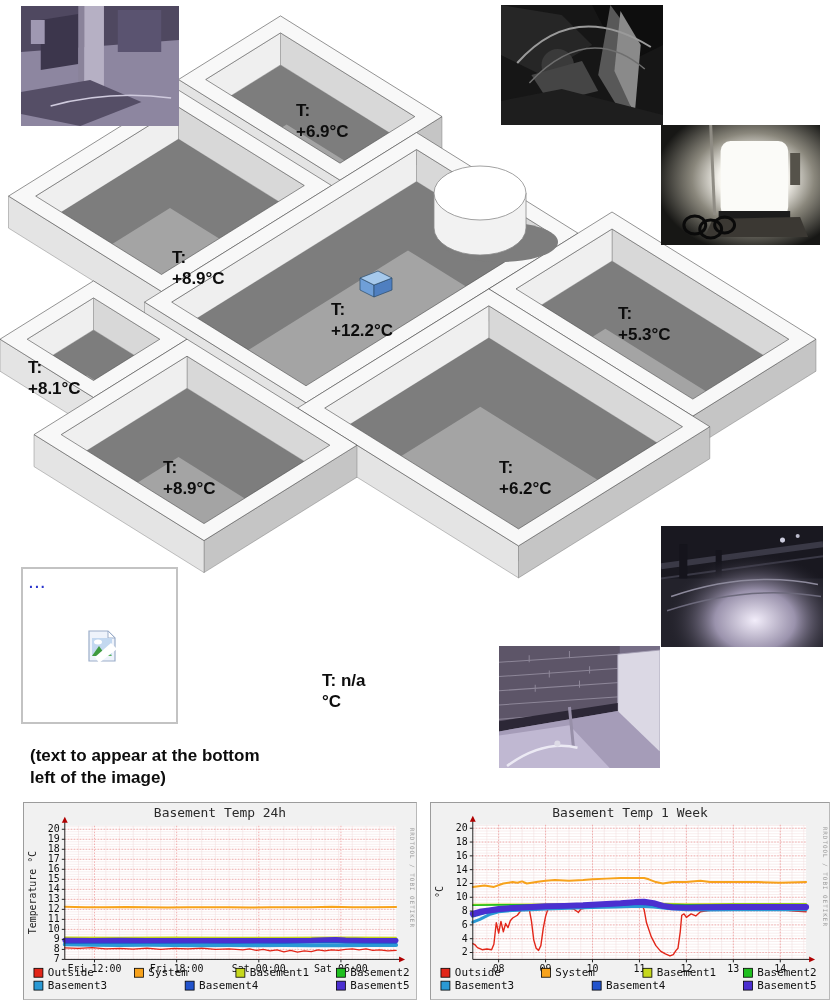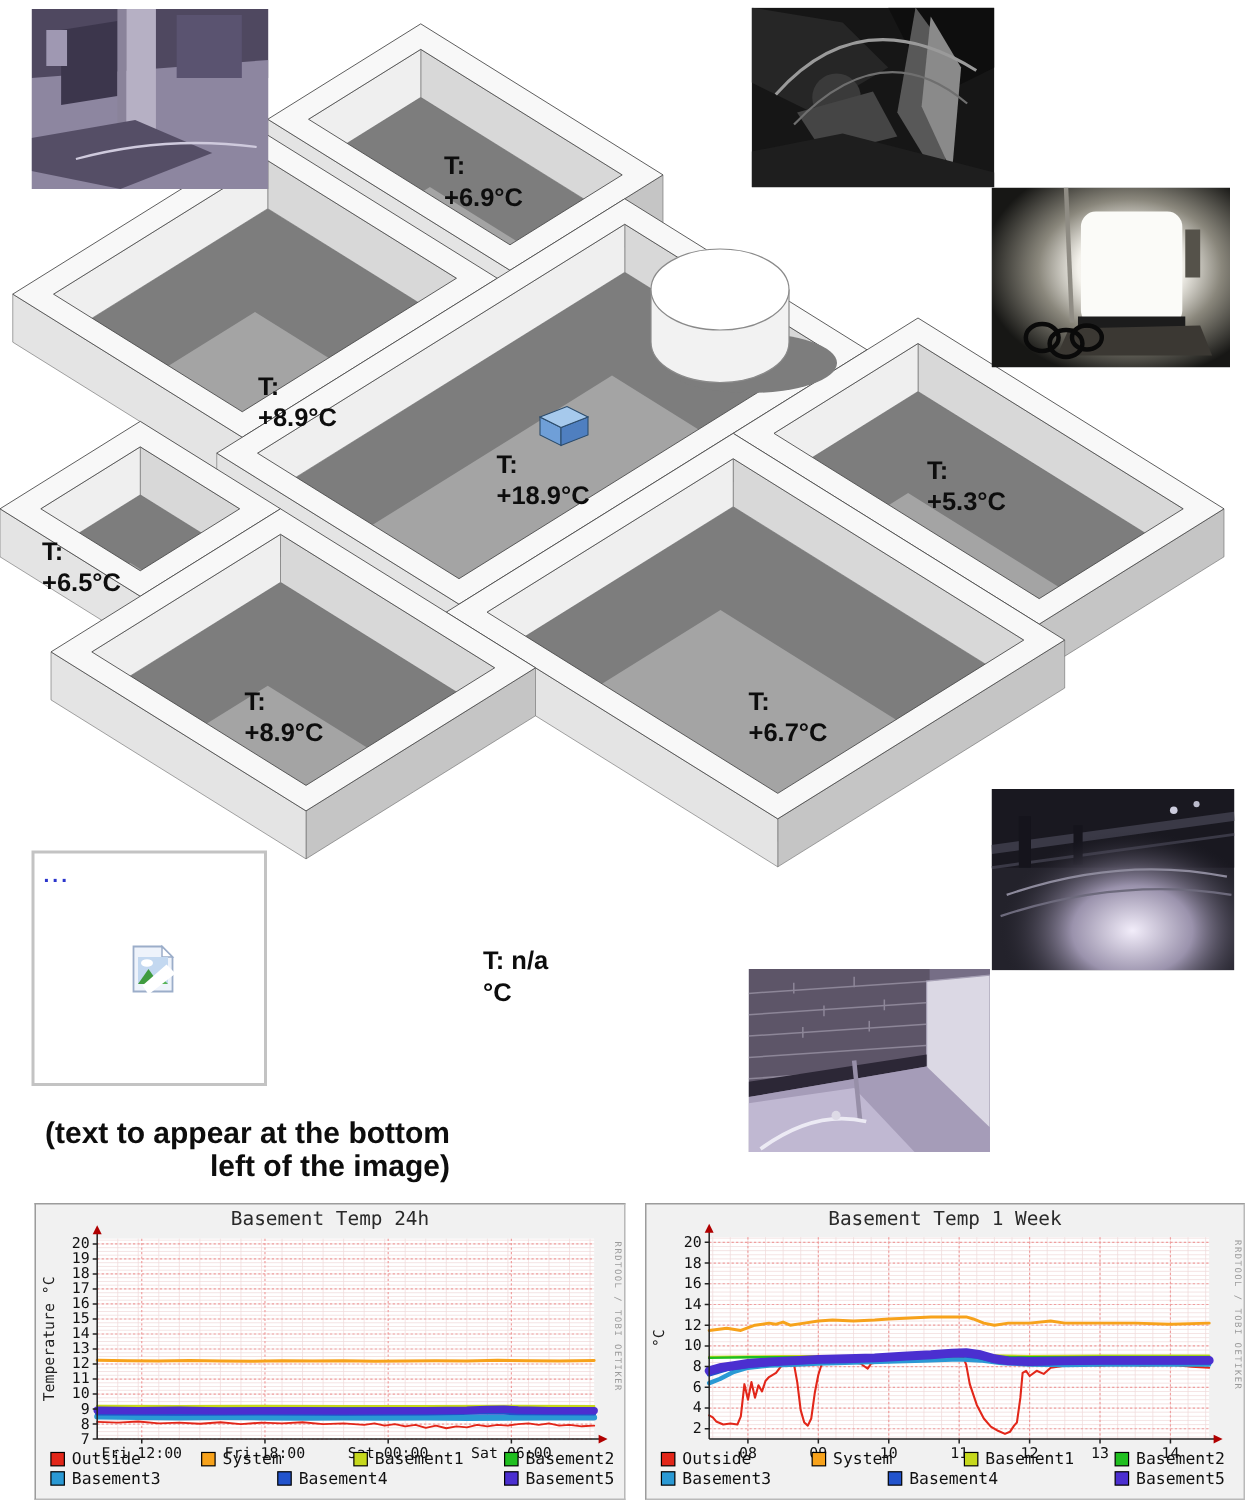--- a/index.html
+++ b/index.html
@@ -6,21 +6,21 @@
   #stage{position:relative;width:838px;height:1006px;background:#fff;overflow:hidden;
          font-family:"Liberation Sans",sans-serif;}
   #plan{position:absolute;left:0;top:0;}
   .temp{position:absolute;font-weight:700;font-size:17px;line-height:21px;color:#0d0d0d;white-space:pre;}
   .cam{position:absolute;overflow:hidden;}
   .cam svg{display:block;width:100%;height:100%;}
   #broken-box{position:absolute;left:21px;top:567px;width:157px;height:157px;
               border:2px solid #c3c3c3;background:#fff;box-sizing:border-box;}
   #broken-alt{position:absolute;left:6px;top:6px;color:#2b35cc;font-weight:700;font-size:14px;letter-spacing:2px;}
   #broken-ico{position:absolute;left:64px;top:60px;}
-  #bottom-note{position:absolute;left:30px;top:745px;font-weight:700;font-size:20px;line-height:22px;color:#0d0d0d;text-align:right;}
+  #bottom-note{position:absolute;left:30px;top:745px;font-weight:700;font-size:17px;line-height:22px;color:#0d0d0d;}
   .graph{position:absolute;top:802px;height:198px;background:#f1f1f1;box-sizing:border-box;
          border:1px solid #b9b9b9;border-top-color:#9c9c9c;border-left-color:#9c9c9c;}
   #graph-24h{left:23px;width:394px;}
   #graph-1w{left:430px;width:400px;}
   .graph svg{display:block;width:100%;height:100%;}
   text{font-family:"DejaVu Sans Mono",monospace;}
 </style>
 </head>
 <body>
 
@@ -79,26 +79,26 @@
       <ellipse cx="500" cy="242" rx="58" ry="20" fill="#7d7d7d"></ellipse>
       <path d="M434,193 L434,228 A46,27 0 0 0 526,228 L526,193" fill="#f2f2f2" stroke="#8a8a8a" stroke-width="0.8"></path>
       <ellipse cx="480" cy="193" rx="46" ry="27" fill="#ffffff" stroke="#8a8a8a" stroke-width="0.8"></ellipse>
       <polygon points="374,285 360,278 360,290 374,297" fill="#6f9fd8" stroke="#2a4a6a" stroke-width="0.7"></polygon>
       <polygon points="374,285 392,278 392,290 374,297" fill="#4f7fc0" stroke="#2a4a6a" stroke-width="0.7"></polygon>
       <polygon points="360,278 378,271 392,278 374,285" fill="#a6c9ec" stroke="#2a4a6a" stroke-width="0.7"></polygon>
     </svg>
 
   <div class="temp" style="left:296px;top:100px;"><span>T:</span><br><span>+6.9°C</span></div>
   <div class="temp" style="left:172px;top:247px;"><span>T:</span><br><span>+8.9°C</span></div>
-  <div class="temp" style="left:331px;top:299px;"><span>T:</span><br><span>+18.9°C</span></div>
+  <div class="temp" style="left:331px;top:299px;"><span>T:</span><br><span>+12.2°C</span></div>
   <div class="temp" style="left:618px;top:303px;"><span>T:</span><br><span>+5.3°C</span></div>
-  <div class="temp" style="left:28px;top:357px;"><span>T:</span><br><span>+6.5°C</span></div>
+  <div class="temp" style="left:28px;top:357px;"><span>T:</span><br><span>+8.1°C</span></div>
   <div class="temp" style="left:163px;top:457px;"><span>T:</span><br><span>+8.9°C</span></div>
-  <div class="temp" style="left:499px;top:457px;"><span>T:</span><br><span>+6.7°C</span></div>
-  <div class="temp" style="left:322px;top:630px;"><span>T: n/a</span><br><span>°C</span></div>
+  <div class="temp" style="left:499px;top:457px;"><span>T:</span><br><span>+6.2°C</span></div>
+  <div class="temp" style="left:322px;top:670px;"><span>T: n/a</span><br><span>°C</span></div>
 
   <div class="cam" style="left:21px;top:6px;width:158px;height:120px;">
     <svg viewBox="0 0 160 120" preserveAspectRatio="none">
       <rect width="160" height="120" fill="#6e6680"></rect>
       <rect width="160" height="46" fill="#4f4860"></rect>
       <polygon points="0,46 160,34 160,120 0,120" fill="#8d86a0"></polygon>
       <polygon points="20,14 58,8 58,58 20,64" fill="#3c364c"></polygon>
       <rect x="10" y="14" width="14" height="24" fill="#9f98b2"></rect>
       <rect x="98" y="4" width="44" height="42" fill="#5a5370"></rect>
       <rect x="58" y="0" width="6" height="80" fill="#8a839a"></rect>

